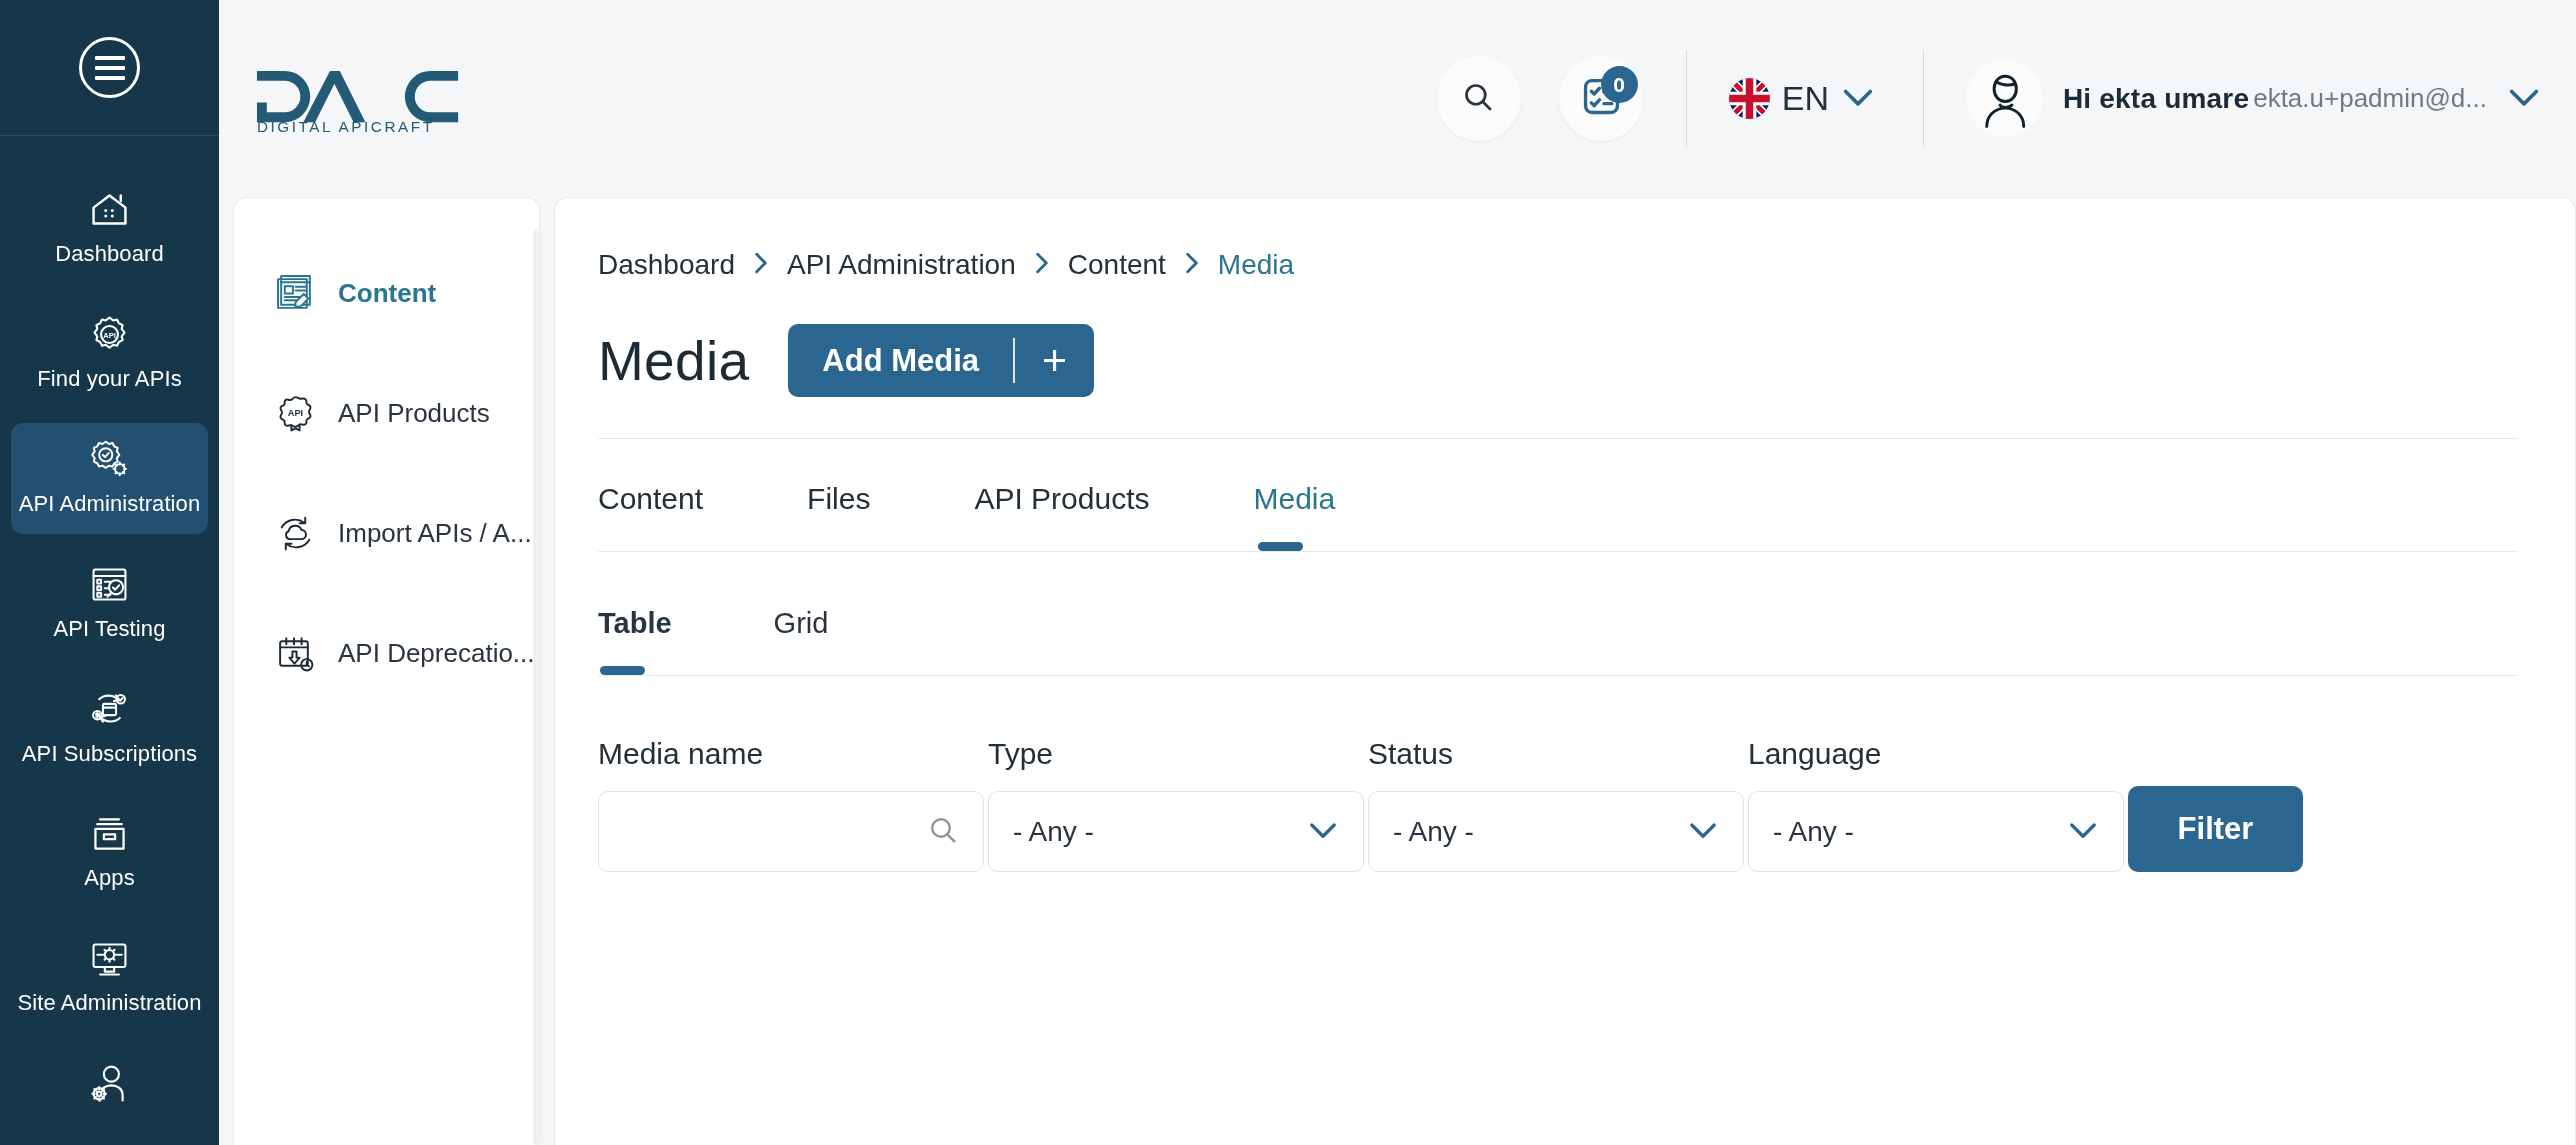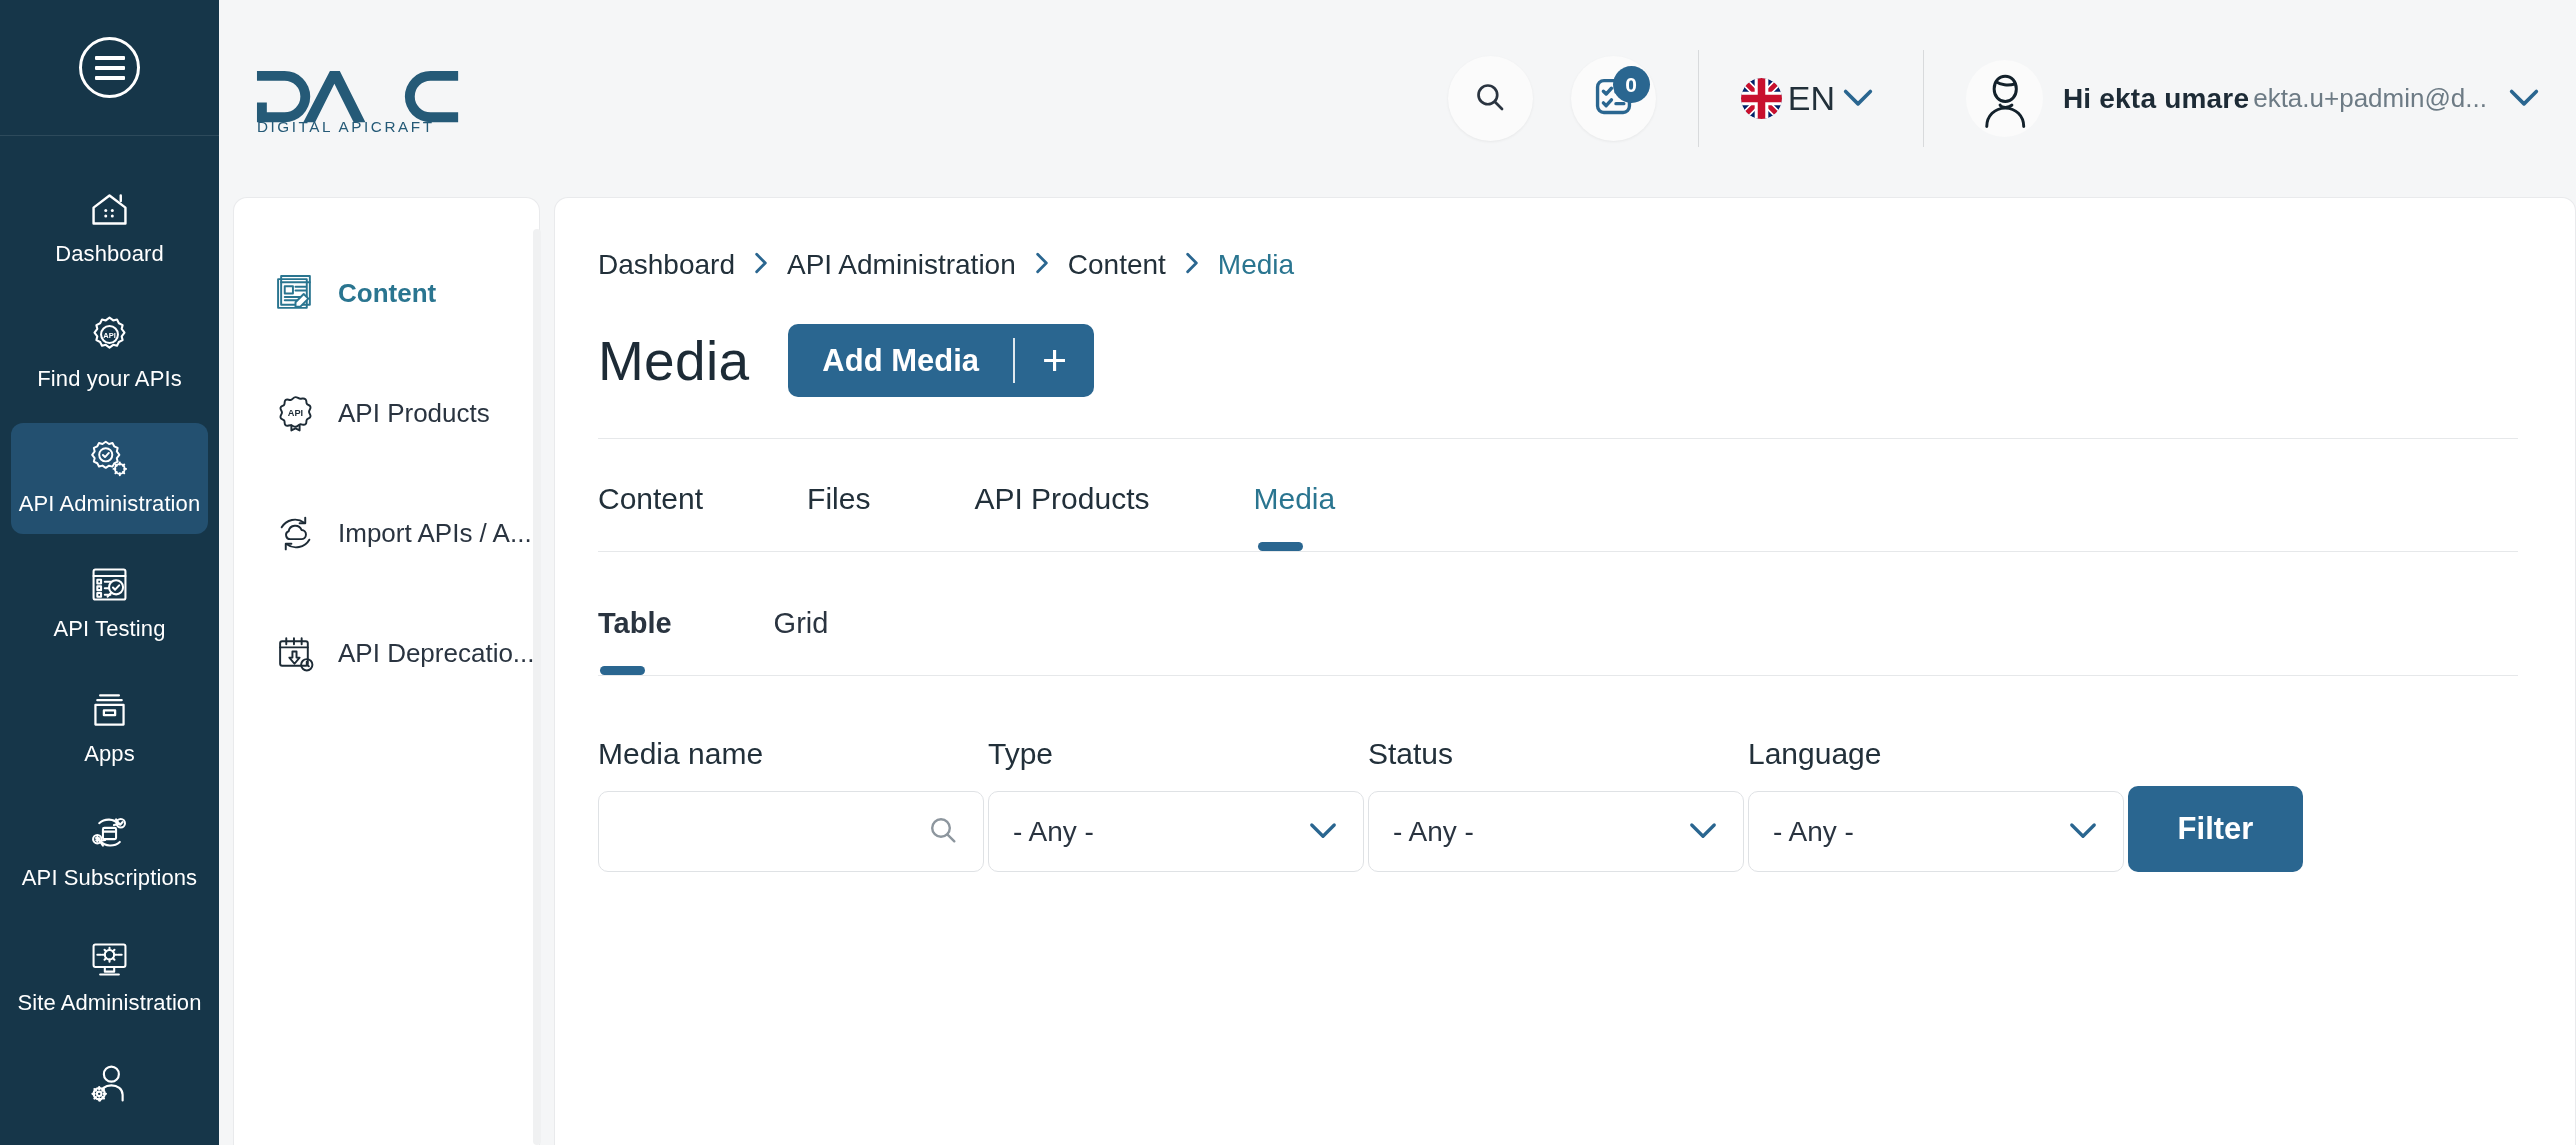--- a/index.html
+++ b/index.html
@@ -60,21 +60,21 @@
   }
   .circle-btn + .circle-btn { margin-left: 22px; }
   .badge {
     position: absolute; top: 10px; right: 6px;
     min-width: 37px; height: 37px; border-radius: 19px; background: #2a6690;
     color: #fff; font-size: 21px; font-weight: bold;
     display: flex; align-items: center; justify-content: center; padding: 0 6px;
   }
   .vdiv { width: 1px; height: 97px; background: #d8dadc; margin: 0 26px; }
 
-  .lang { display: flex; align-items: center; gap: 6px; cursor: pointer; padding-right: 6px; }
+  .lang { display: flex; align-items: center; gap: 12px; cursor: pointer; padding-right: 6px; }
   .flag { width: 41px; height: 41px; border-radius: 50%; overflow: hidden; display: block; }
   .lang-text { font-size: 34px; color: #22303a; }
   .chev { display: block; }
 
   .user { display: flex; align-items: center; gap: 20px; cursor: pointer; }
   .avatar {
     width: 77px; height: 77px; border-radius: 50%; background: #fbfbfb;
     display: flex; align-items: center; justify-content: center; overflow: hidden;
   }
   .user-text { display: flex; gap: 4px; }
@@ -239,49 +239,49 @@
             <rect x="11" y="19" width="4" height="4"></rect>
             <rect x="11" y="26" width="4" height="4"></rect>
             <rect x="11" y="33" width="4" height="4"></rect>
             <path d="M19 21h10M19 28h6M19 35h6"></path>
             <circle cx="31" cy="27" r="7.5" fill="#163649"></circle>
             <path d="M27.7 27.2l2.3 2.3 4.3-4.6"></path>
             <path d="M26 32.5l-4 4.5"></path>
           </svg>
         </span>
         <span class="rail-label">API Testing</span>
-      </div>
-
-      <div class="rail-item">
-        <span class="rail-ico">
-          <svg viewBox="0 0 48 48" fill="none" stroke="#fff" stroke-width="2.4" stroke-linecap="round" stroke-linejoin="round">
-            <path d="M14 9h20M11 14h26"></path>
-            <rect x="9" y="19" width="30" height="21"></rect>
-            <path d="M18 25h12v5H18z"></path>
-          </svg>
-        </span>
-        <span class="rail-label">Apps</span>
       </div>
 
       <div class="rail-item">
         <span class="rail-ico">
           <svg viewBox="0 0 48 48" fill="none" stroke="#fff" stroke-width="2.2" stroke-linecap="round" stroke-linejoin="round">
             <path d="M13 13a15 15 0 0 1 21 1"></path>
             <path d="M31 9l3.5 5-5.8 1"></path>
             <path d="M35 33a15 15 0 0 1-21-1"></path>
             <path d="M17 37l-3.5-5 5.8-1"></path>
             <rect x="17" y="18" width="14" height="12" rx="1.5"></rect>
             <path d="M17 22h14"></path>
             <circle cx="36" cy="13" r="4.5"></circle>
             <path d="M34 13.2l1.4 1.4 2.6-2.8"></path>
             <circle cx="11" cy="30" r="4.5"></circle>
             <path d="M11 27.6v4.8M9.6 28.8h2.6a1.2 1.2 0 0 1 0 2.4H9.8"></path>
           </svg>
         </span>
         <span class="rail-label">API Subscriptions</span>
+      </div>
+
+      <div class="rail-item">
+        <span class="rail-ico">
+          <svg viewBox="0 0 48 48" fill="none" stroke="#fff" stroke-width="2.4" stroke-linecap="round" stroke-linejoin="round">
+            <path d="M14 9h20M11 14h26"></path>
+            <rect x="9" y="19" width="30" height="21"></rect>
+            <path d="M18 25h12v5H18z"></path>
+          </svg>
+        </span>
+        <span class="rail-label">Apps</span>
       </div>
 
       <div class="rail-item">
         <span class="rail-ico">
           <svg viewBox="0 0 48 48" fill="none" stroke="#fff" stroke-width="2.2" stroke-linecap="round" stroke-linejoin="round">
             <rect x="7" y="9" width="34" height="24" rx="2"></rect>
             <path d="M19 33v5h10v-5M14 41h20"></path>
             <circle cx="24" cy="20" r="5"></circle>
             <path d="M24 12.5v2.5M24 25v2.5M31.5 20h-2.5M19 20h-2.5M29.3 14.7l-1.8 1.8M20.5 23.5l-1.8 1.8M29.3 25.3l-1.8-1.8M20.5 16.5l-1.8-1.8"></path>
             <path d="M11 20h4M33 20h4"></path>

